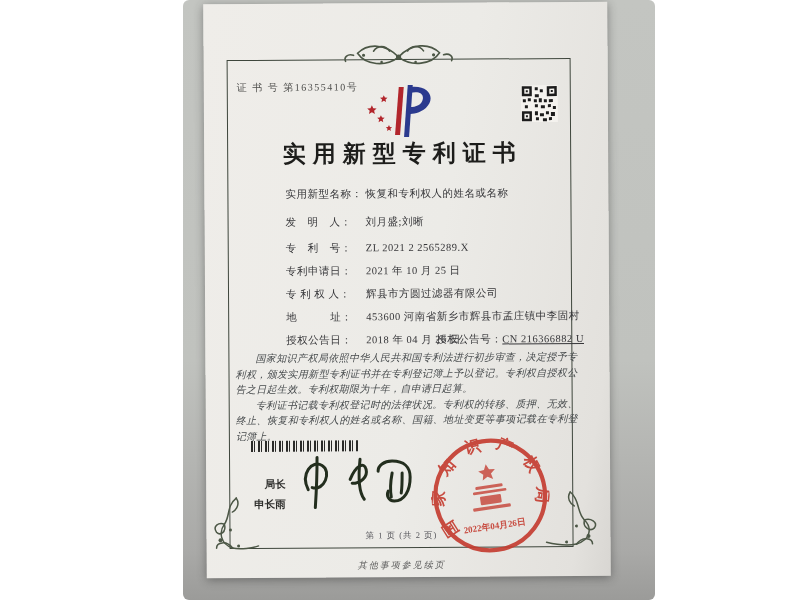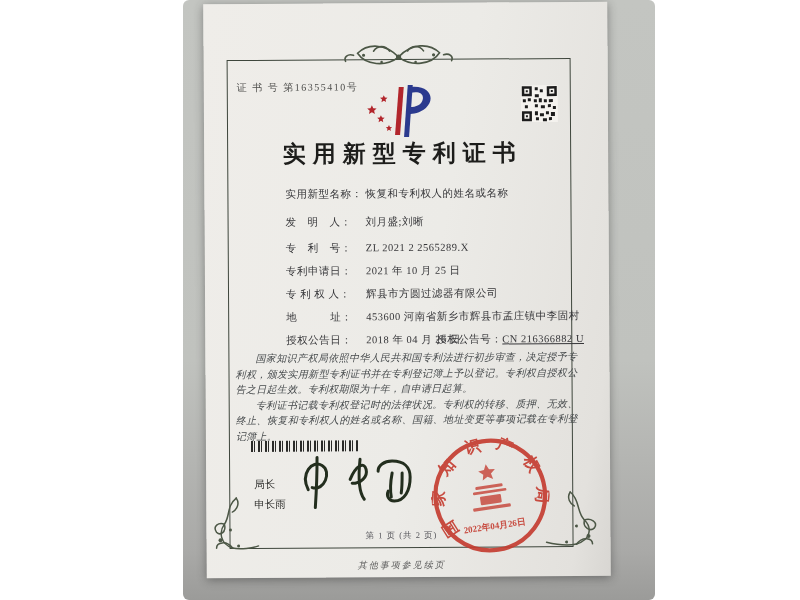--- a/index.html
+++ b/index.html
@@ -51,21 +51,21 @@
   .legal{
     position:absolute;left:30px;top:347px;width:342px;
     font-size:10px;line-height:15.6px;color:#474b4d;
     text-align:justify;font-style:italic;letter-spacing:.3px;
   }
   .legal p{text-indent:2em;}
   .barcode{
     position:absolute;left:45px;top:437px;width:108px;height:11px;
     background:repeating-linear-gradient(90deg,#2a2a28 0 2px,transparent 2px 3px,#2a2a28 3px 4px,transparent 4px 7px);
   }
-  .director{position:absolute;left:48px;top:471px;font-size:10.5px;font-weight:normal;color:#2e2e2c;line-height:20px;}
+  .director{position:absolute;left:48px;top:471px;font-size:10.5px;font-weight:bold;color:#2e2e2c;line-height:20px;text-align:right;}
   .signature{position:absolute;left:88px;top:450px;width:130px;height:58px;}
   .seal{position:absolute;left:225px;top:434px;width:118px;height:118px;opacity:.9;transform:rotate(-8deg);}
   .page-footer{
     position:absolute;left:23px;top:527px;width:344px;text-align:center;
     font-size:8.5px;color:#55555a;letter-spacing:1px;
   }
   .continuation{
     position:absolute;left:23px;top:556px;width:344px;text-align:center;
     font-size:9px;color:#5c5c5c;font-style:italic;letter-spacing:2px;
   }

